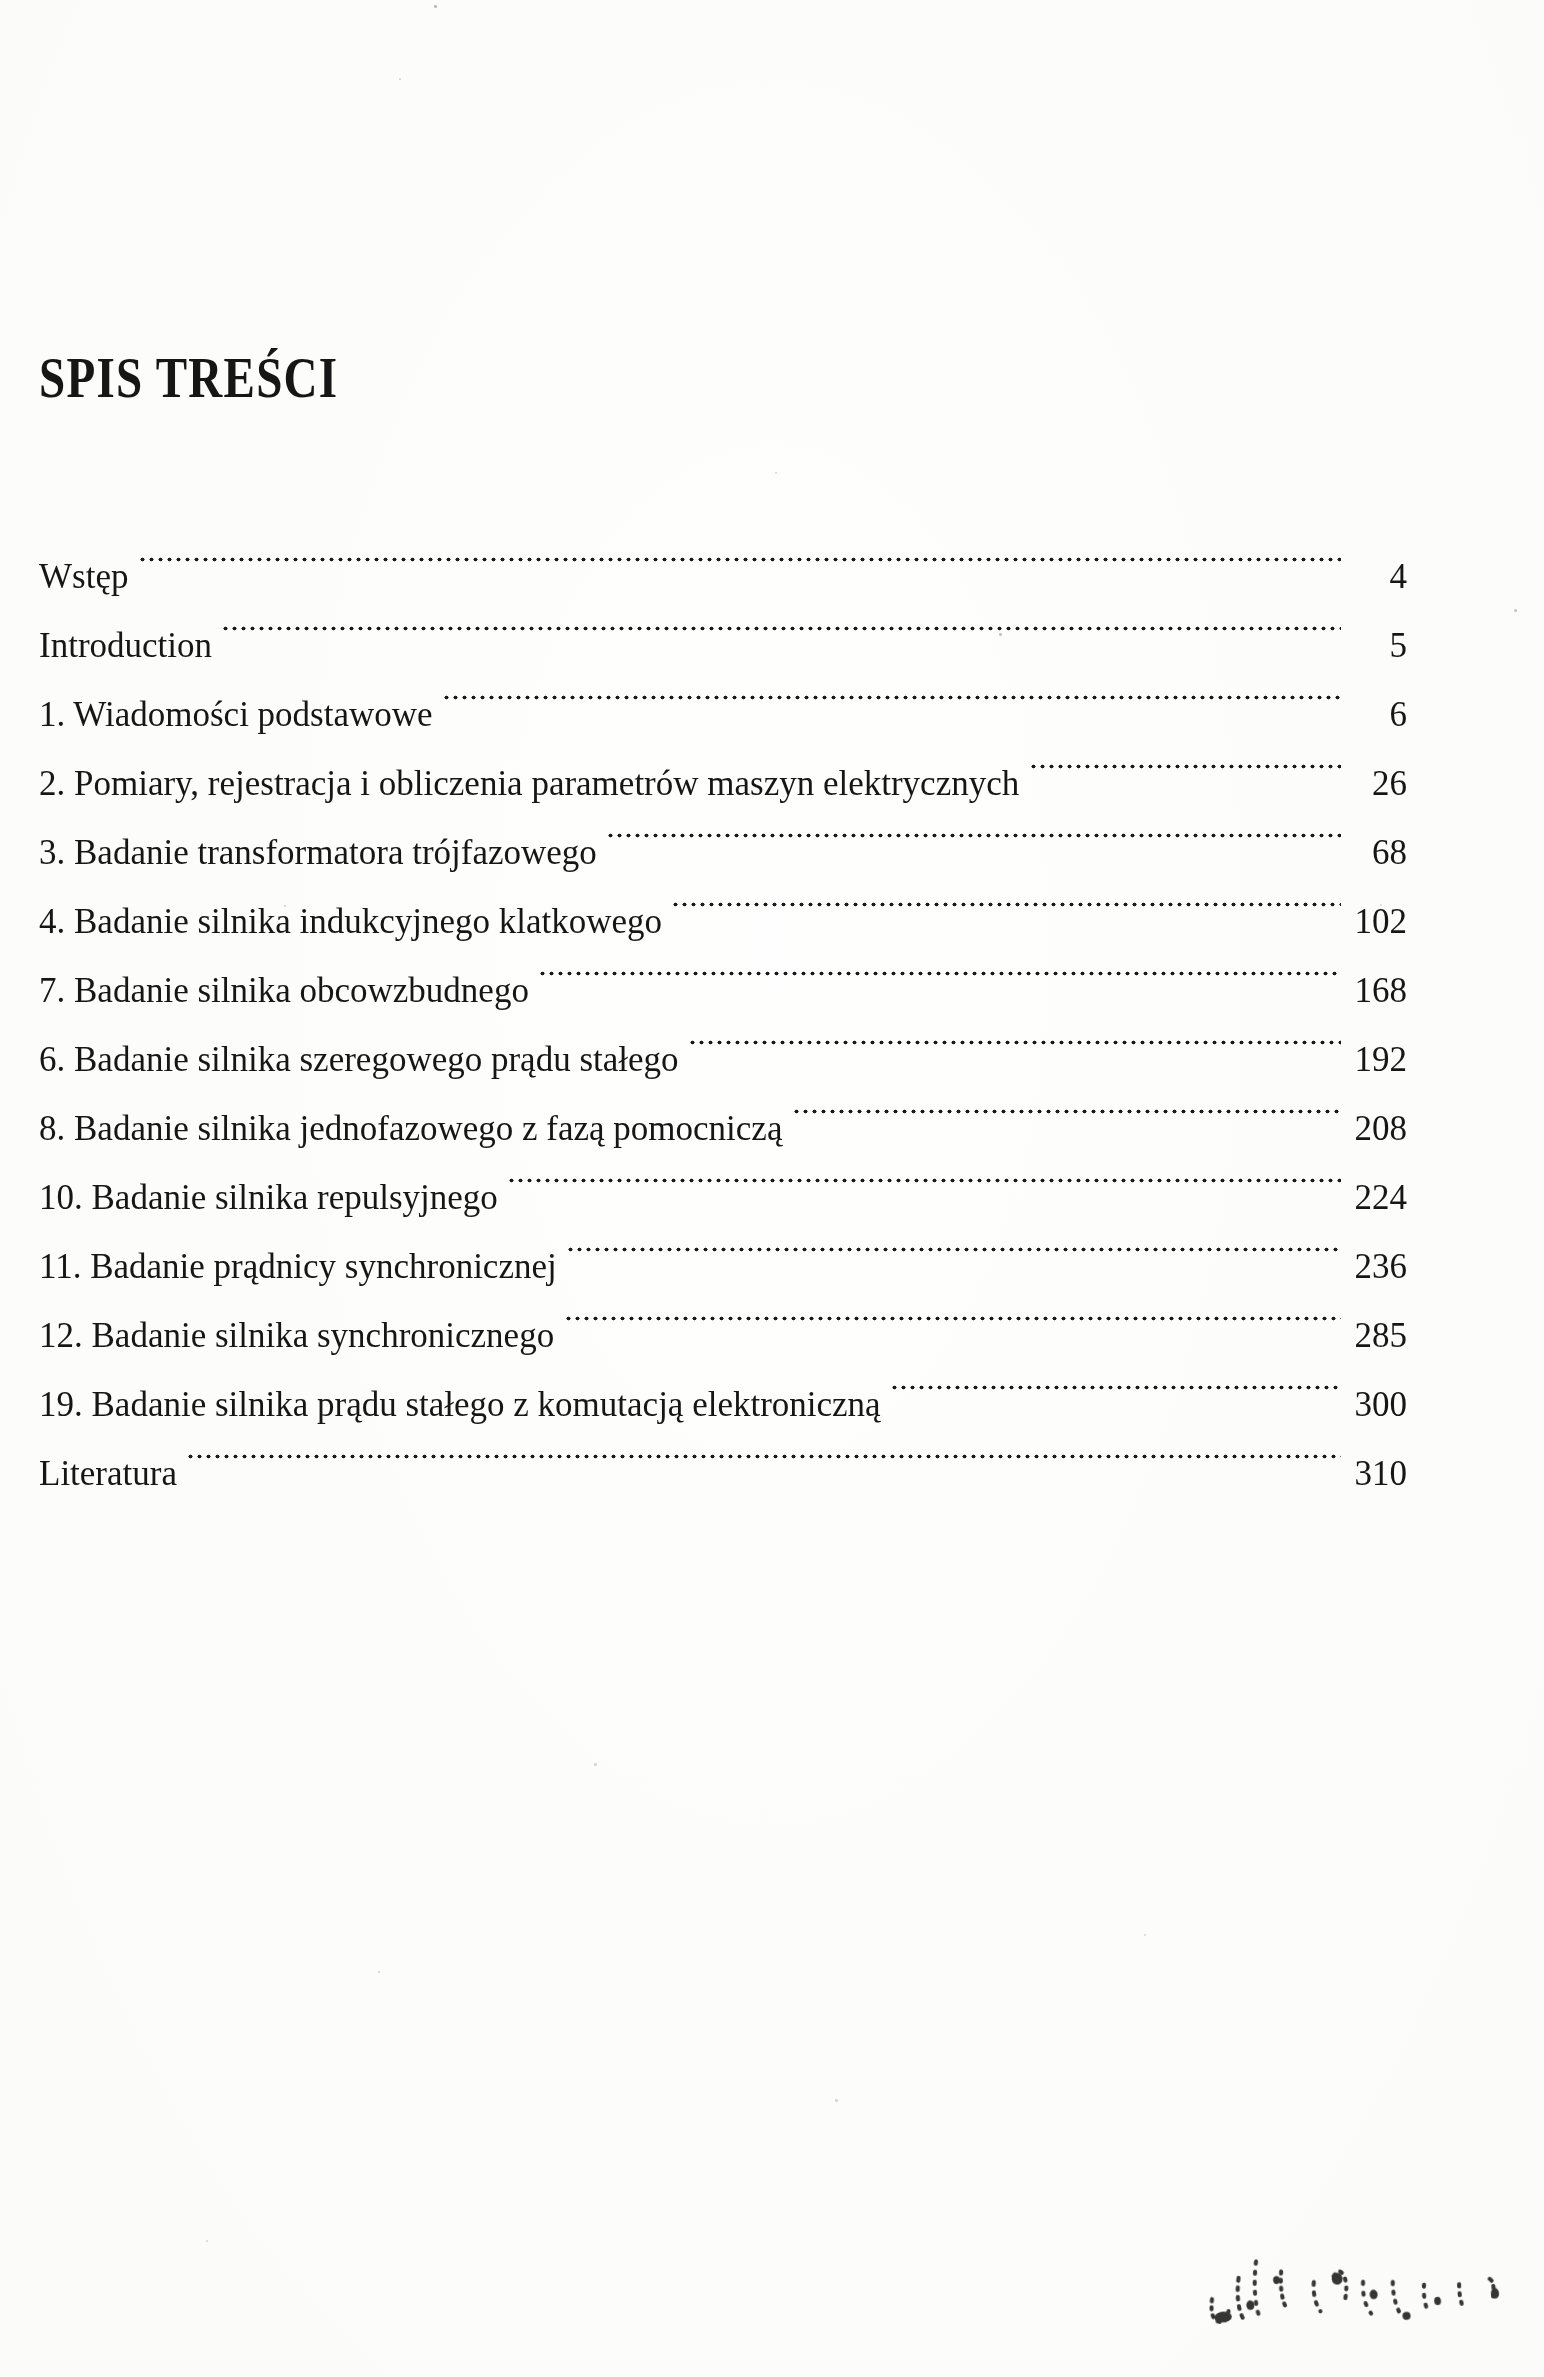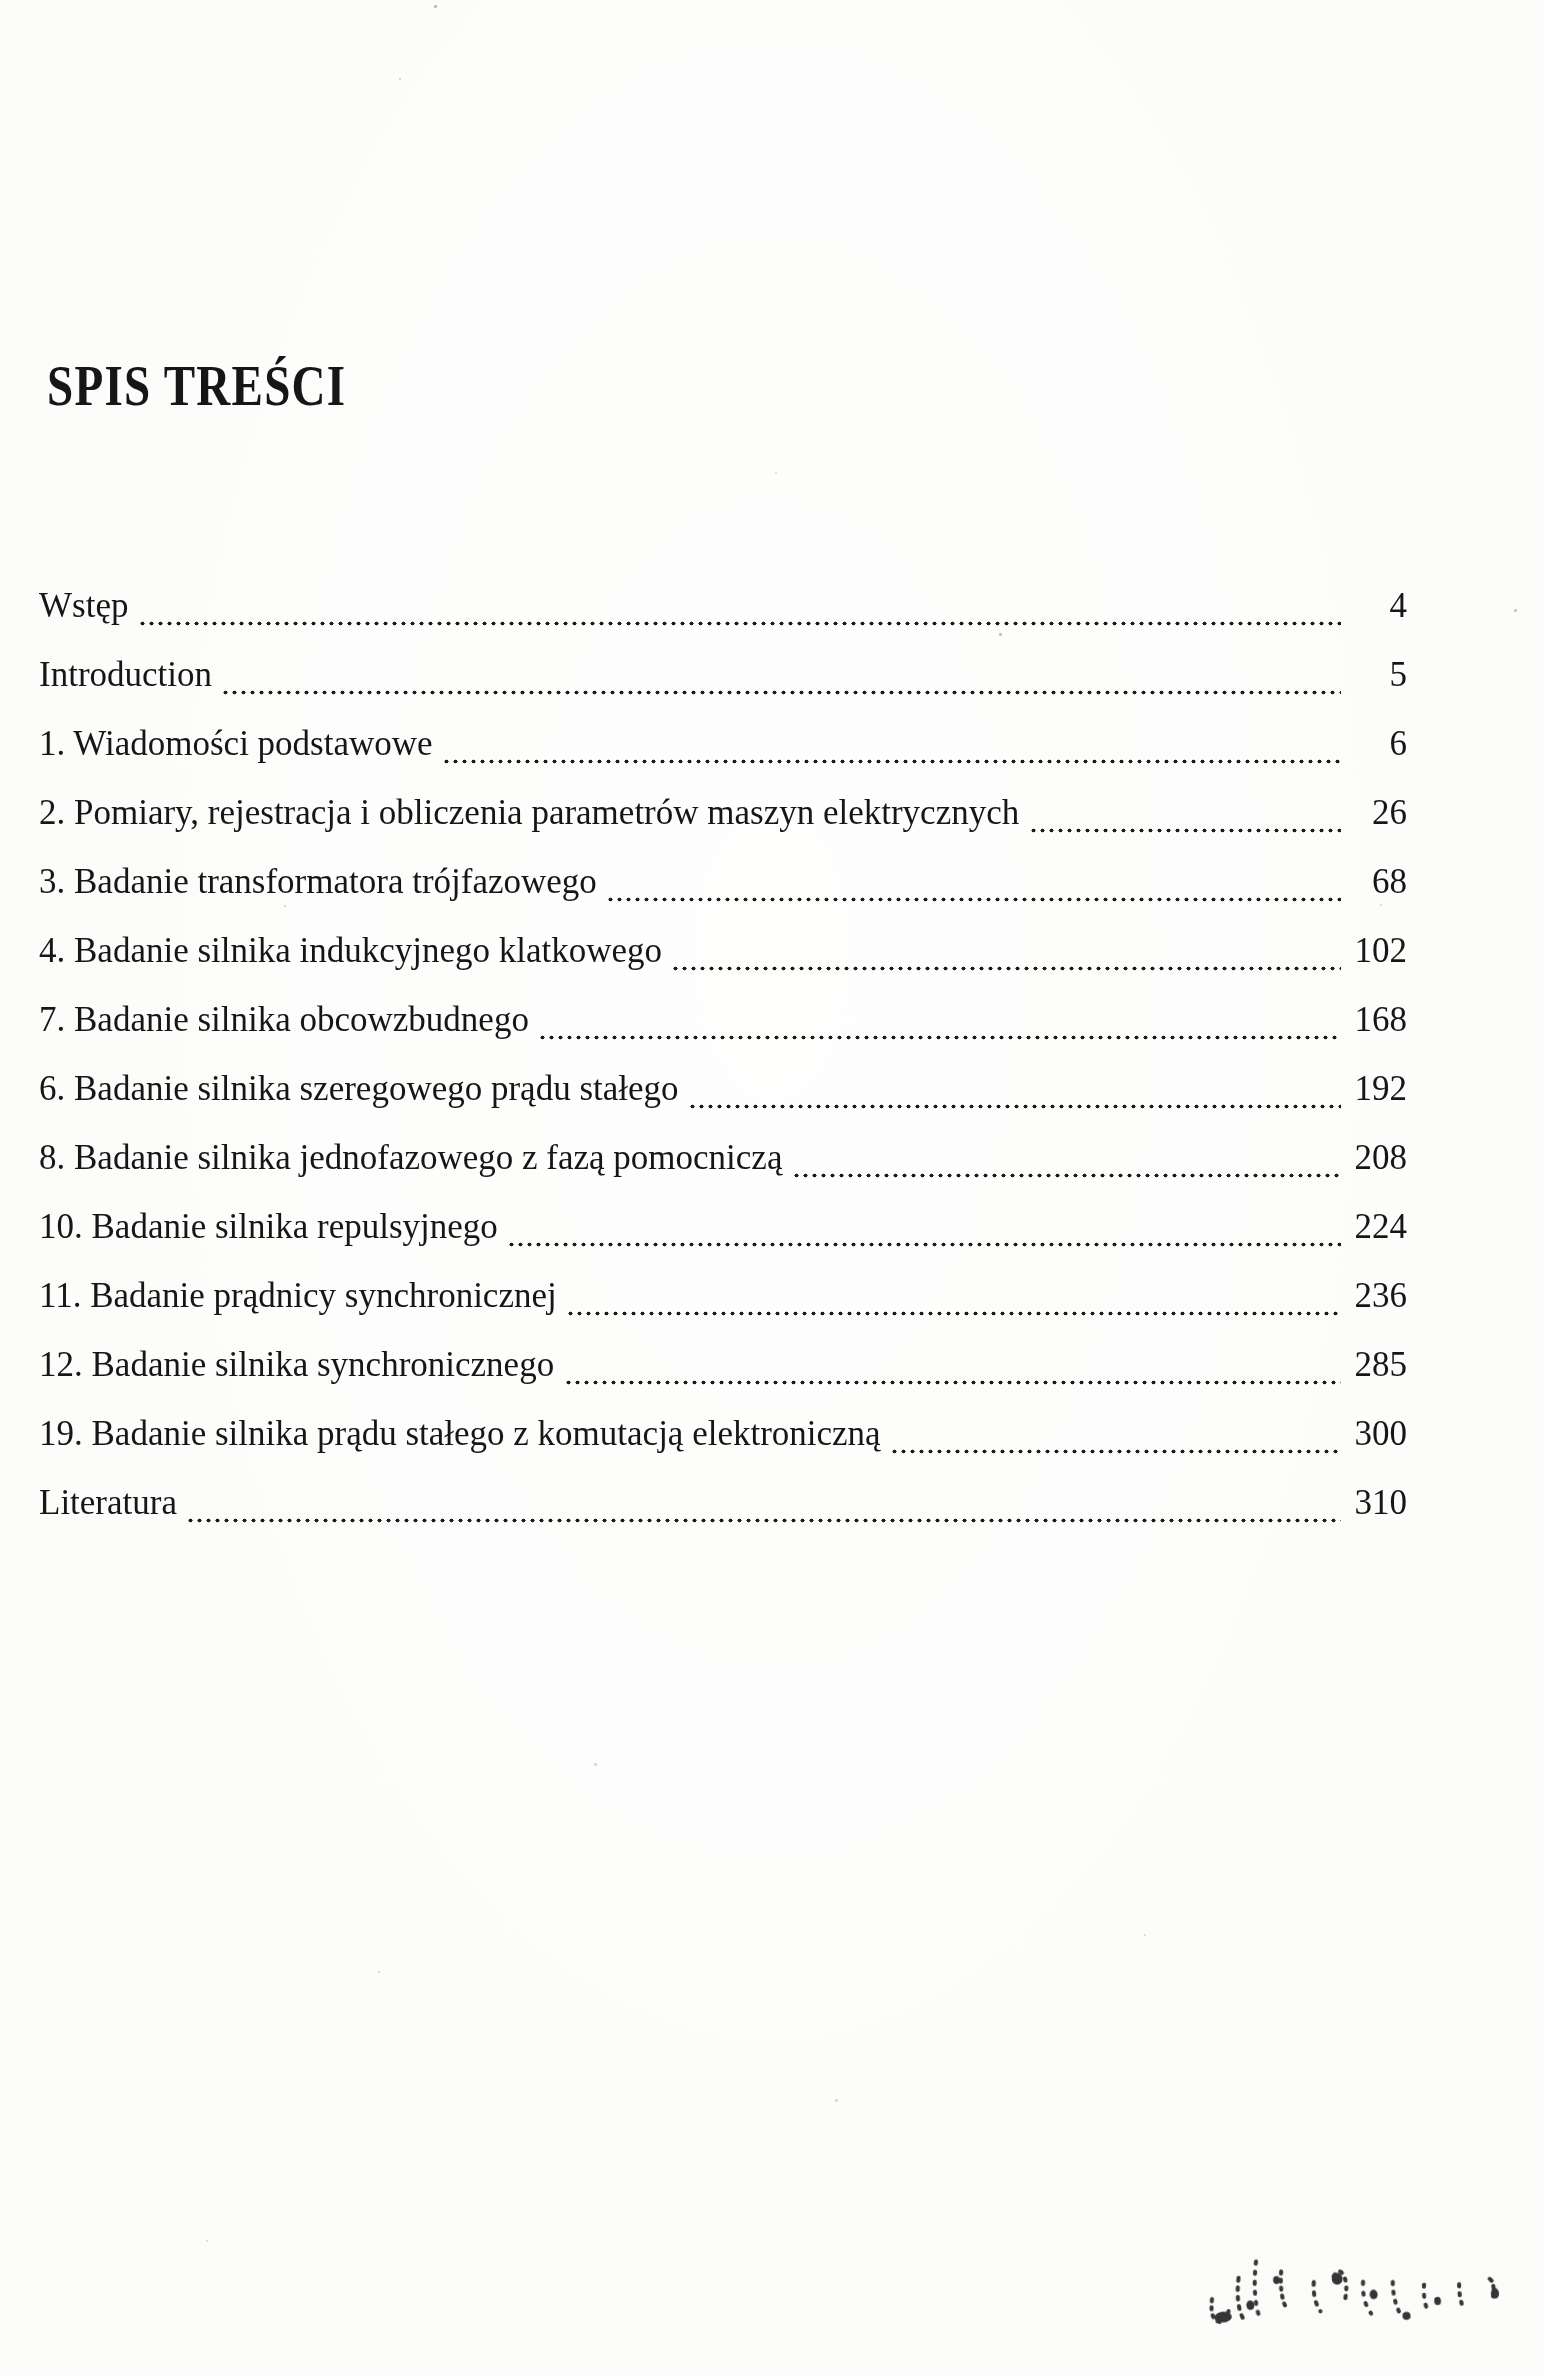--- a/index.html
+++ b/index.html
@@ -15,40 +15,40 @@
   .sheet {
     position: absolute;
     inset: 0;
     background:
       radial-gradient(ellipse at 50% 40%, rgba(255,255,255,0.6), rgba(246,246,244,0.25) 85%);
   }
   .title {
     position: absolute;
     left: 39px;
     top: 355px;
-    margin: 8px;
+    margin: 0;
     font-size: 48px;
     font-weight: 700;
     letter-spacing: 1.3px;
     white-space: nowrap;
   }
   .title .stretch {
     display: inline-block;
     transform: scale(0.98, 1.18);
     transform-origin: 0 100%;
   }
   .toc {
     position: absolute;
     left: 39px;
     top: 557px;
     width: 1368px; 
   }
   .toc-row {
     display: flex;
-    align-items: flex-end;
+    align-items: flex-start;
     height: 69px;
     white-space: nowrap;
   }
   .toc-label {
     font-size: 35px;
     flex: 0 0 auto;
   }
   .dots {
     flex: 1 1 auto;
     display: inline-block;

